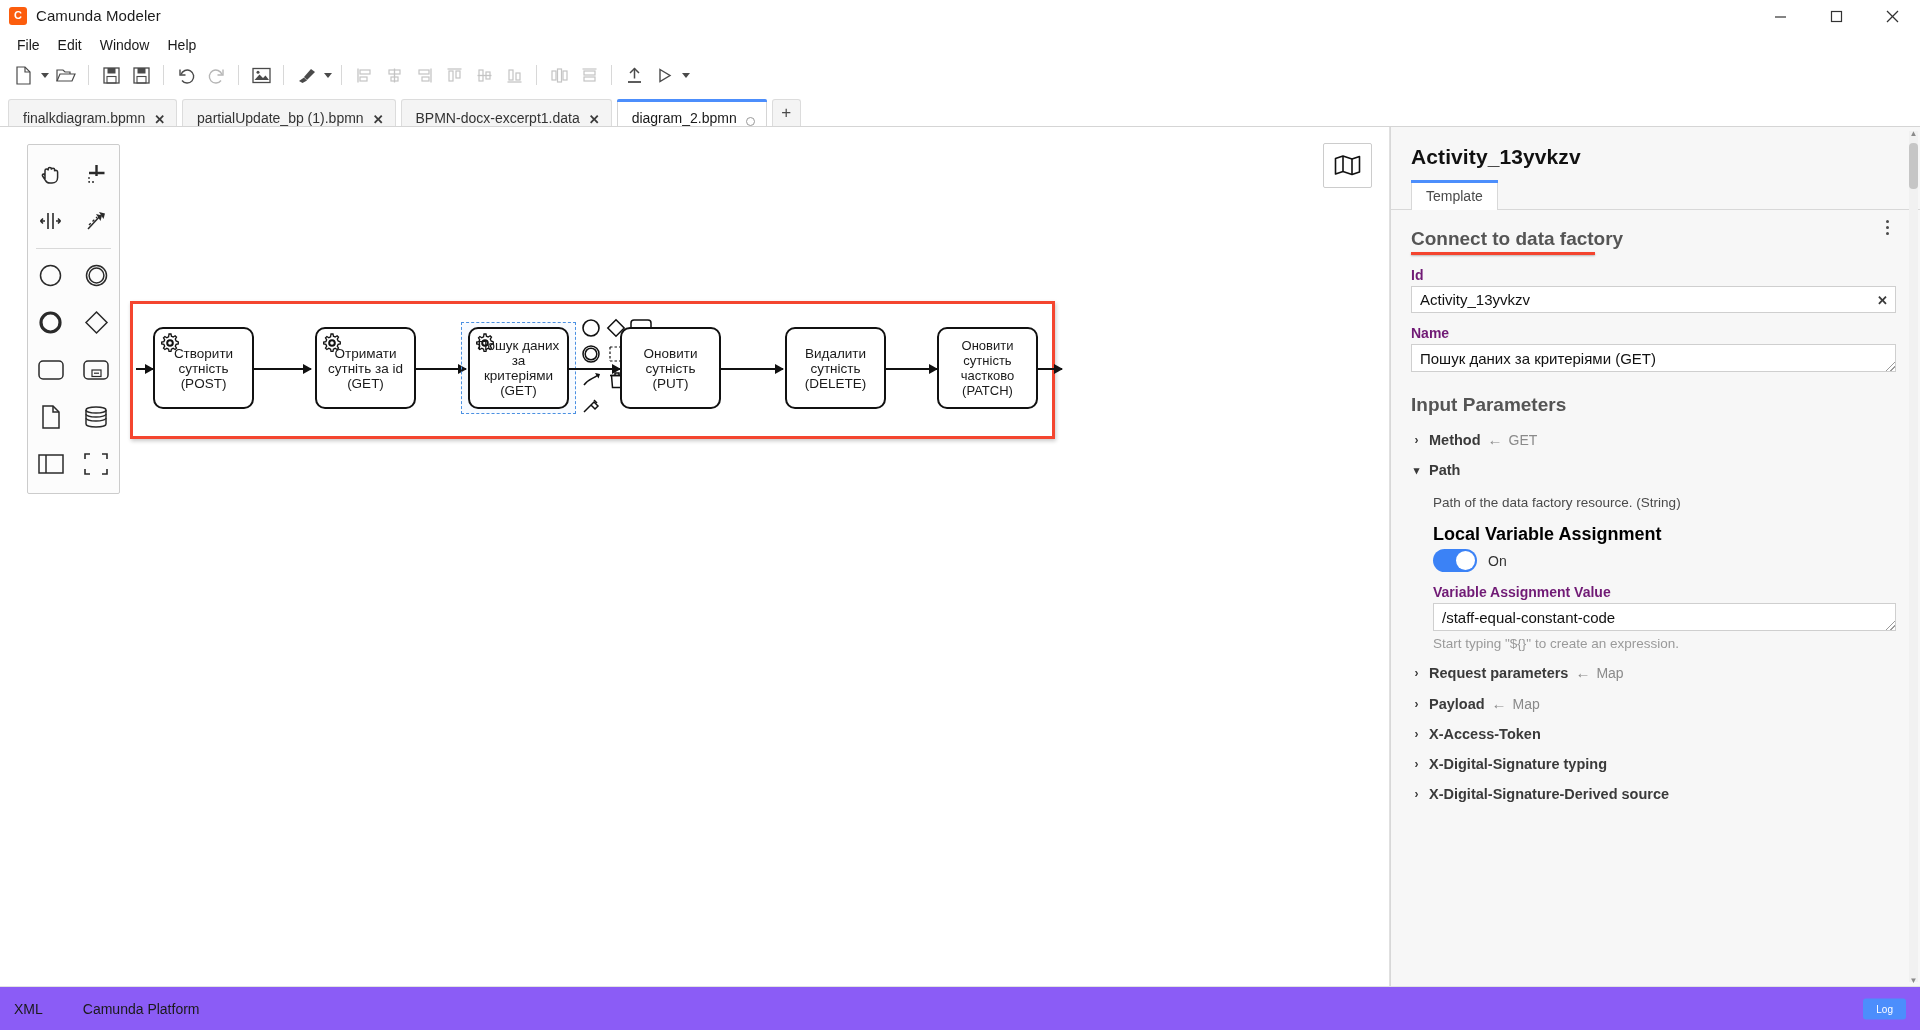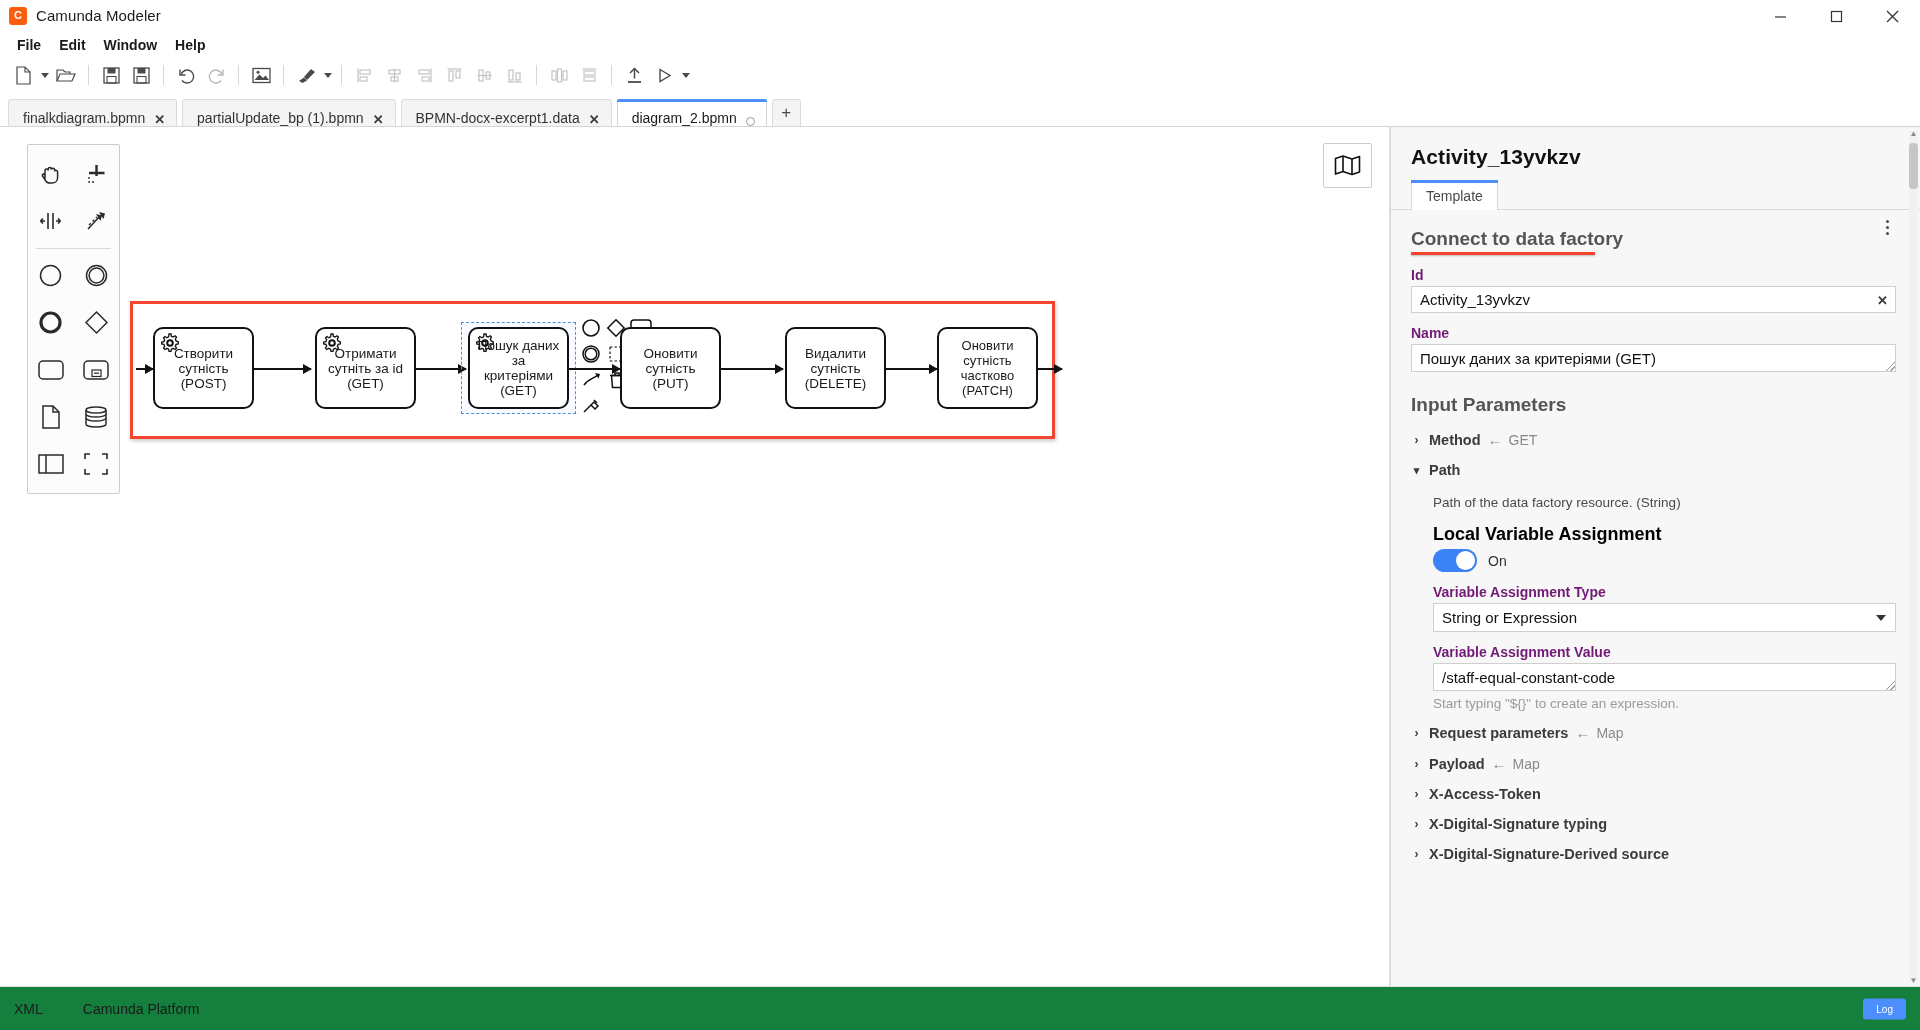--- a/index.html
+++ b/index.html
@@ -50,21 +50,21 @@
   .win-btn svg { display: block; }
 
   
   .menubar {
     height: 25px; min-height: 25px;
     display: flex; align-items: center;
     padding-left: 8px;
     background: #ffffff;
     font-size: 14px; color: #1a1a1a;
   }
-  .menu-item { padding: 2px 9px; cursor: default; font-weight: bold; }
+  .menu-item { padding: 2px 9px; cursor: default; }
 
   
   .toolbar {
     height: 37px; min-height: 37px;
     display: flex; align-items: center;
     padding-left: 8px;
     background: #fff;
     border-bottom: 1px solid #ffffff;
   }
   .tb-btn {
@@ -375,21 +375,21 @@
   .sb-arrow {
     position: absolute; left: 0; width: 9px; height: 10px;
     display: flex; align-items: center; justify-content: center;
     color: #8a8a8a; font-size: 8px;
   }
 
   
   .statusbar {
     height: 44px; min-height: 44px;
     display: flex; align-items: center;
-    background: #15803d;
+    background: #8b5cf6;
     border-top: 1px solid #e2e2e2;
     padding-left: 14px;
     position: relative;
     font-size: 14px; color: #1a1a1a;
   }
   .status-item { padding: 0 14px 0 0; }
   .status-item.second { padding-left: 26px; }
   .log-btn {
     position: absolute; right: 14px; top: 50%; transform: translateY(-50%);
     background: #4c8efc; color: #fff;
@@ -891,27 +891,20 @@
             <div class="helper-text">Path of the data factory resource. (String)</div>
 
             <div class="toggle-label">Local Variable Assignment</div>
             <div class="toggle-row">
               <div class="toggle">
                   <span class="knob"></span>
                 </div>
               <span class="toggle-state">On</span>
             </div>
 
-            <div class="field">
-              <label class="field-label">Variable Assignment Type</label>
-              <div class="select-wrap">
-                <div class="field-select">String or Expression</div>
-                <span class="sel-chev"></span>
-              </div>
-            </div>
 
             <div class="field">
               <label class="field-label">Variable Assignment Value</label>
               <div class="input-wrap">
                 <div class="field-input" style="height:28px;">/staff-equal-constant-code</div>
                 <span class="resize-grip"></span>
               </div>
               <div class="helper-muted">Start typing "${}" to create an expression.</div>
             </div>
           </div>

